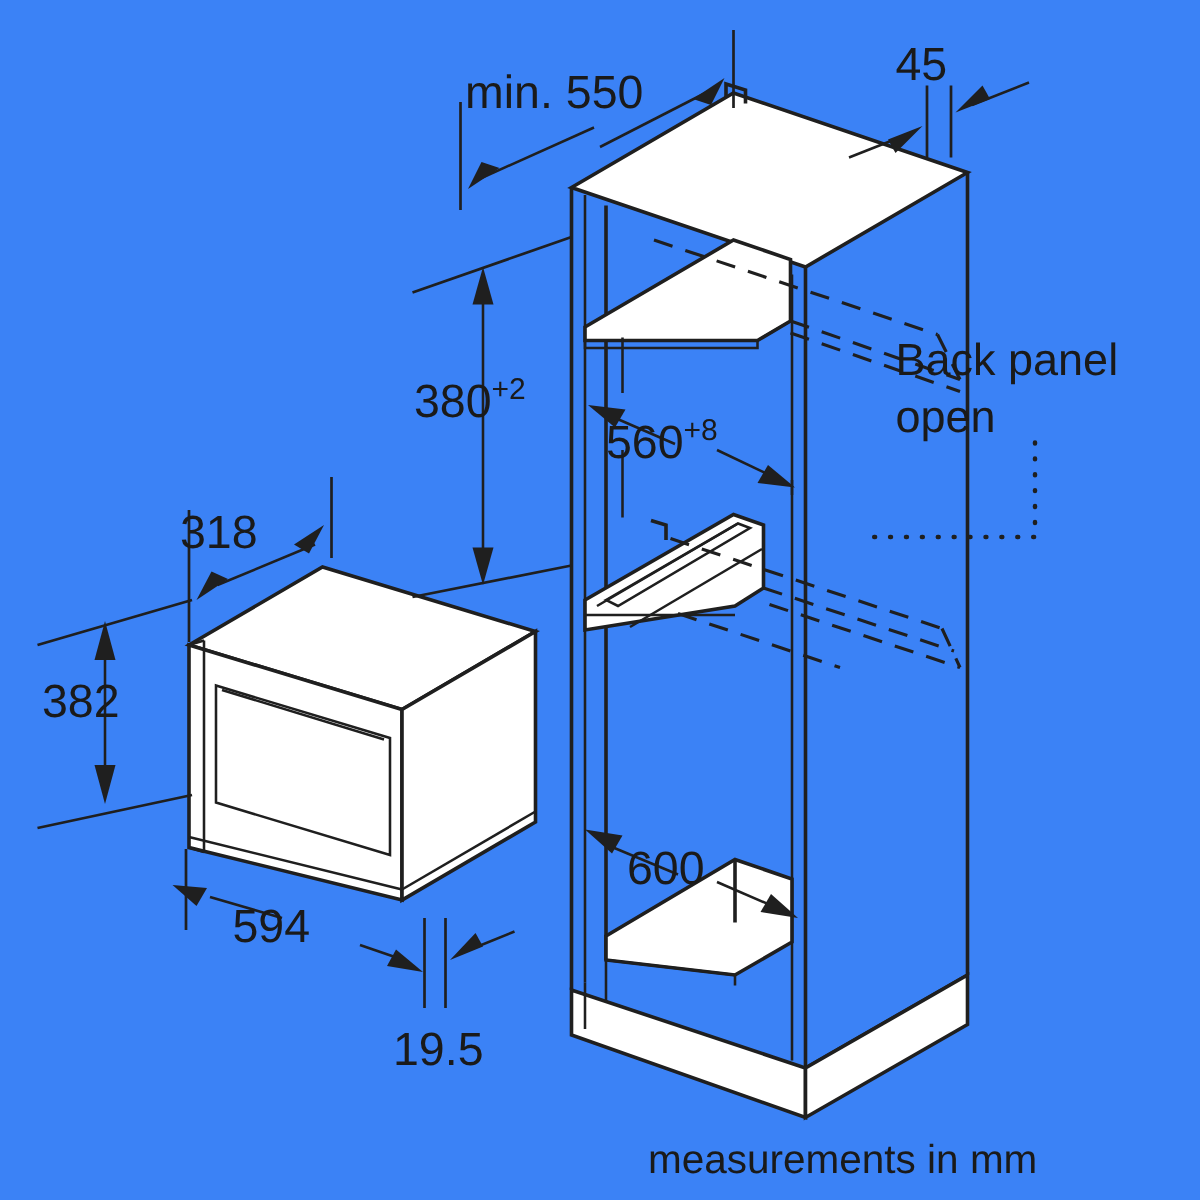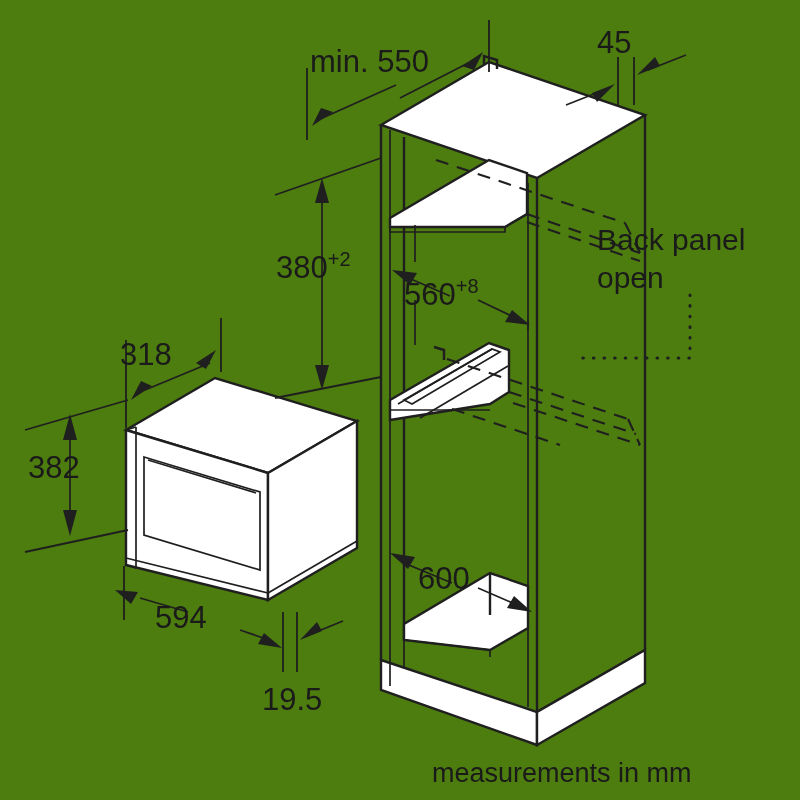--- a/index.html
+++ b/index.html
@@ -4,21 +4,21 @@
 <style>
   html, body {
     margin: 0;
     padding: 0;
     background: #ffffff;
   }
   #stage {
     position: relative;
     width: 800px;
     height: 800px;
-    background: #4d7c0f;
+    background: #3b82f6;
     overflow: hidden;
     font-family: "Liberation Sans", sans-serif;
   }
   #stage svg {
     position: absolute;
     top: 0;
     left: 0;
     width: 800px;
     height: 800px;
   }

